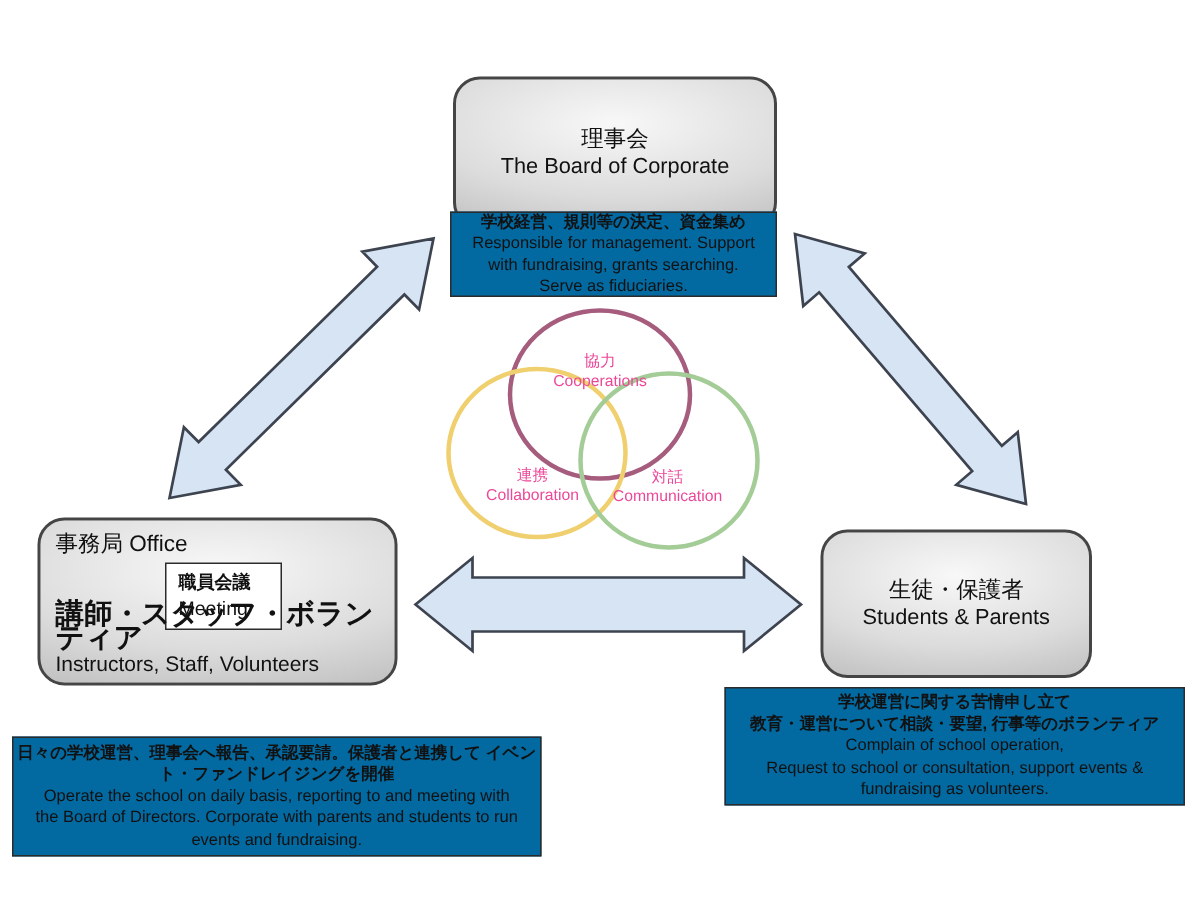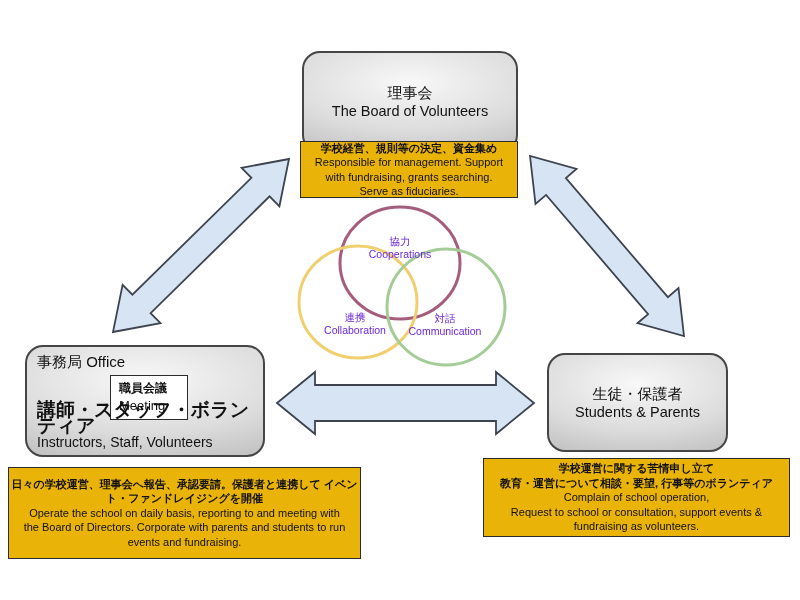--- a/index.html
+++ b/index.html
@@ -18,40 +18,40 @@
     background:radial-gradient(ellipse 130% 110% at 50% 30%, #f8f8f8 0%, #dcdcdc 45%, #a8a8a8 100%);
   }
   .gbox .titles{
     position:absolute;left:0;right:0;top:50%;transform:translateY(-50%);
     text-align:center;line-height:19px;
   }
   .title-jp{font-size:15px;}
   .title-en{font-size:14.5px;}
 
   .infobox{
-    position:absolute;box-sizing:border-box;background:#eab308;
+    position:absolute;box-sizing:border-box;background:#0369a1;
     border:1.2px solid #2b2b2b;text-align:center;
     display:flex;flex-direction:column;justify-content:center;
   }
   .lines{white-space:pre-line;}
   .info-jp{font-size:11px;font-weight:600;line-height:14.5px;}
   .info-en{font-size:11px;line-height:14.5px;}
 
   .office-title{position:absolute;left:10px;top:6px;font-size:15px;}
   .meeting-box{
     position:absolute;left:83px;top:28px;width:78px;height:45px;box-sizing:border-box;
     background:#ffffff;border:1.5px solid #2b2b2b;padding:4px 0 0 8px;
   }
   .meeting-jp{font-size:12px;font-weight:600;line-height:17px;}
   .meeting-en{font-size:13px;line-height:17px;}
   .staff-lines{position:absolute;left:10px;bottom:5px;line-height:16px;}
   .staff-jp{font-size:19px;font-weight:700;}
   .staff-en{font-size:14px;}
 
-  .venn-label{position:absolute;width:130px;text-align:center;line-height:12.5px;color:#6d28d9;}
+  .venn-label{position:absolute;width:130px;text-align:center;line-height:12.5px;color:#ec4899;}
   .venn-jp{font-size:10.5px;}
   .venn-en{font-size:10.5px;}
 </style>
 </head>
 <body>
 
 <div class="canvas">
 
   <svg class="overlay" viewBox="0 0 800 600">
 
@@ -62,21 +62,21 @@
     <ellipse class="venn-circle" cx="400" cy="263" rx="60" ry="56" stroke="#a55c7d"></ellipse>
     <ellipse class="venn-circle" cx="358" cy="302" rx="59" ry="56" stroke="#f0cf6e"></ellipse>
     <ellipse class="venn-circle" cx="446" cy="307" rx="59" ry="58" stroke="#a3cc96"></ellipse>
 
     <path class="mini-arrow" d="M85,371 L95,384 L89.5,384 L89.5,405 L95,405 L85,418 L75,405 L80.5,405 L80.5,384 L75,384 Z"></path>
   </svg>
 
   <div class="gbox" style="left:302px;top:51px;width:216px;height:102px;">
     <div class="titles">
       <div class="title-jp">理事会</div>
-      <div class="title-en">The Board of Volunteers</div>
+      <div class="title-en">The Board of Corporate</div>
     </div>
   </div>
 
   <div class="infobox" style="left:300px;top:141px;width:218px;height:57px;">
     <div class="lines info-jp">学校経営、規則等の決定、資金集め</div>
     <div class="lines info-en">Responsible for management. Support
 with fundraising, grants searching.
 Serve as fiduciaries.</div>
   </div>
 
@@ -98,21 +98,21 @@
     <div class="meeting-box">
       <div class="meeting-jp">職員会議</div>
       <div class="meeting-en">Meeting</div>
     </div>
     <div class="staff-lines">
       <div class="staff-jp">講師・スタッフ・ボランティア</div>
       <div class="staff-en">Instructors, Staff, Volunteers</div>
     </div>
   </div>
 
-  <div class="infobox" style="left:8px;top:467px;width:353px;height:92px;">
+  <div class="infobox" style="left:8px;top:491px;width:353px;height:80px;">
     <div class="lines info-jp">日々の学校運営、理事会へ報告、承認要請。保護者と連携して イベン
 ト・ファンドレイジングを開催</div>
     <div class="lines info-en">Operate the school on daily basis, reporting to and meeting with
 the Board of Directors. Corporate with parents and students to run
 events and fundraising.</div>
   </div>
 
   <div class="gbox" style="left:547px;top:353px;width:181px;height:99px;">
     <div class="titles">
       <div class="title-jp">生徒・保護者</div>

